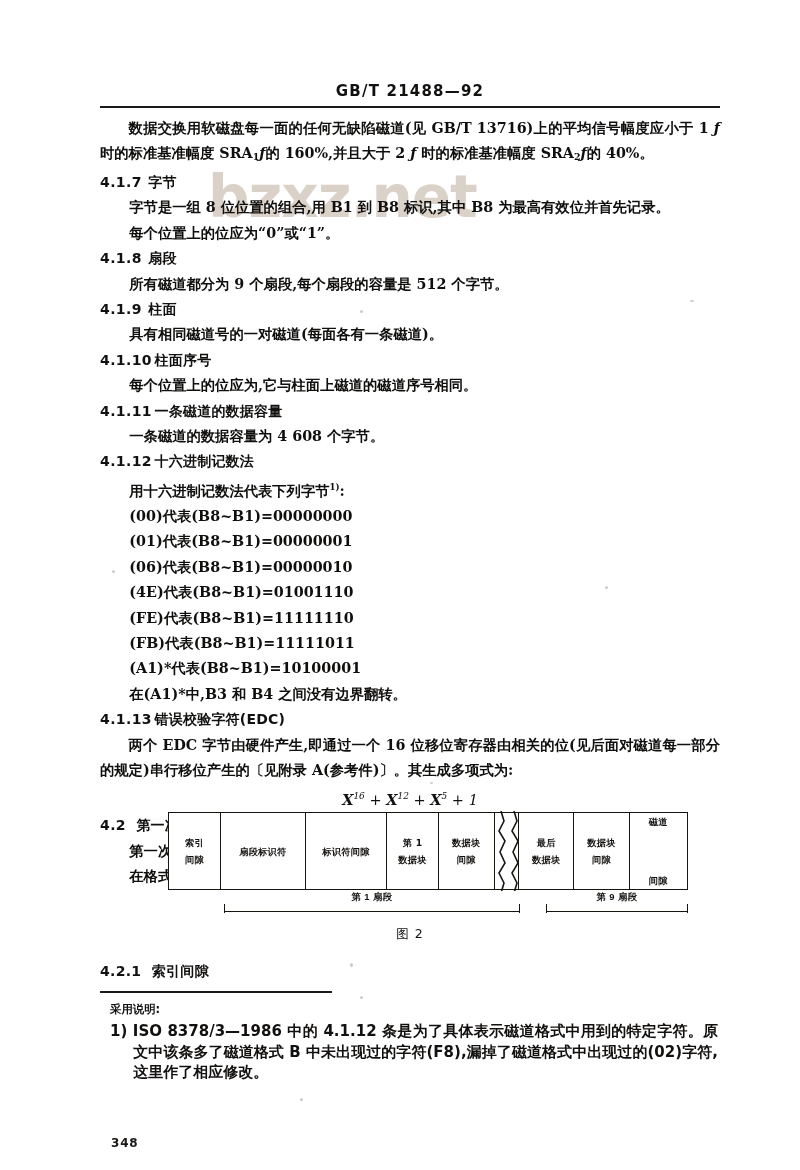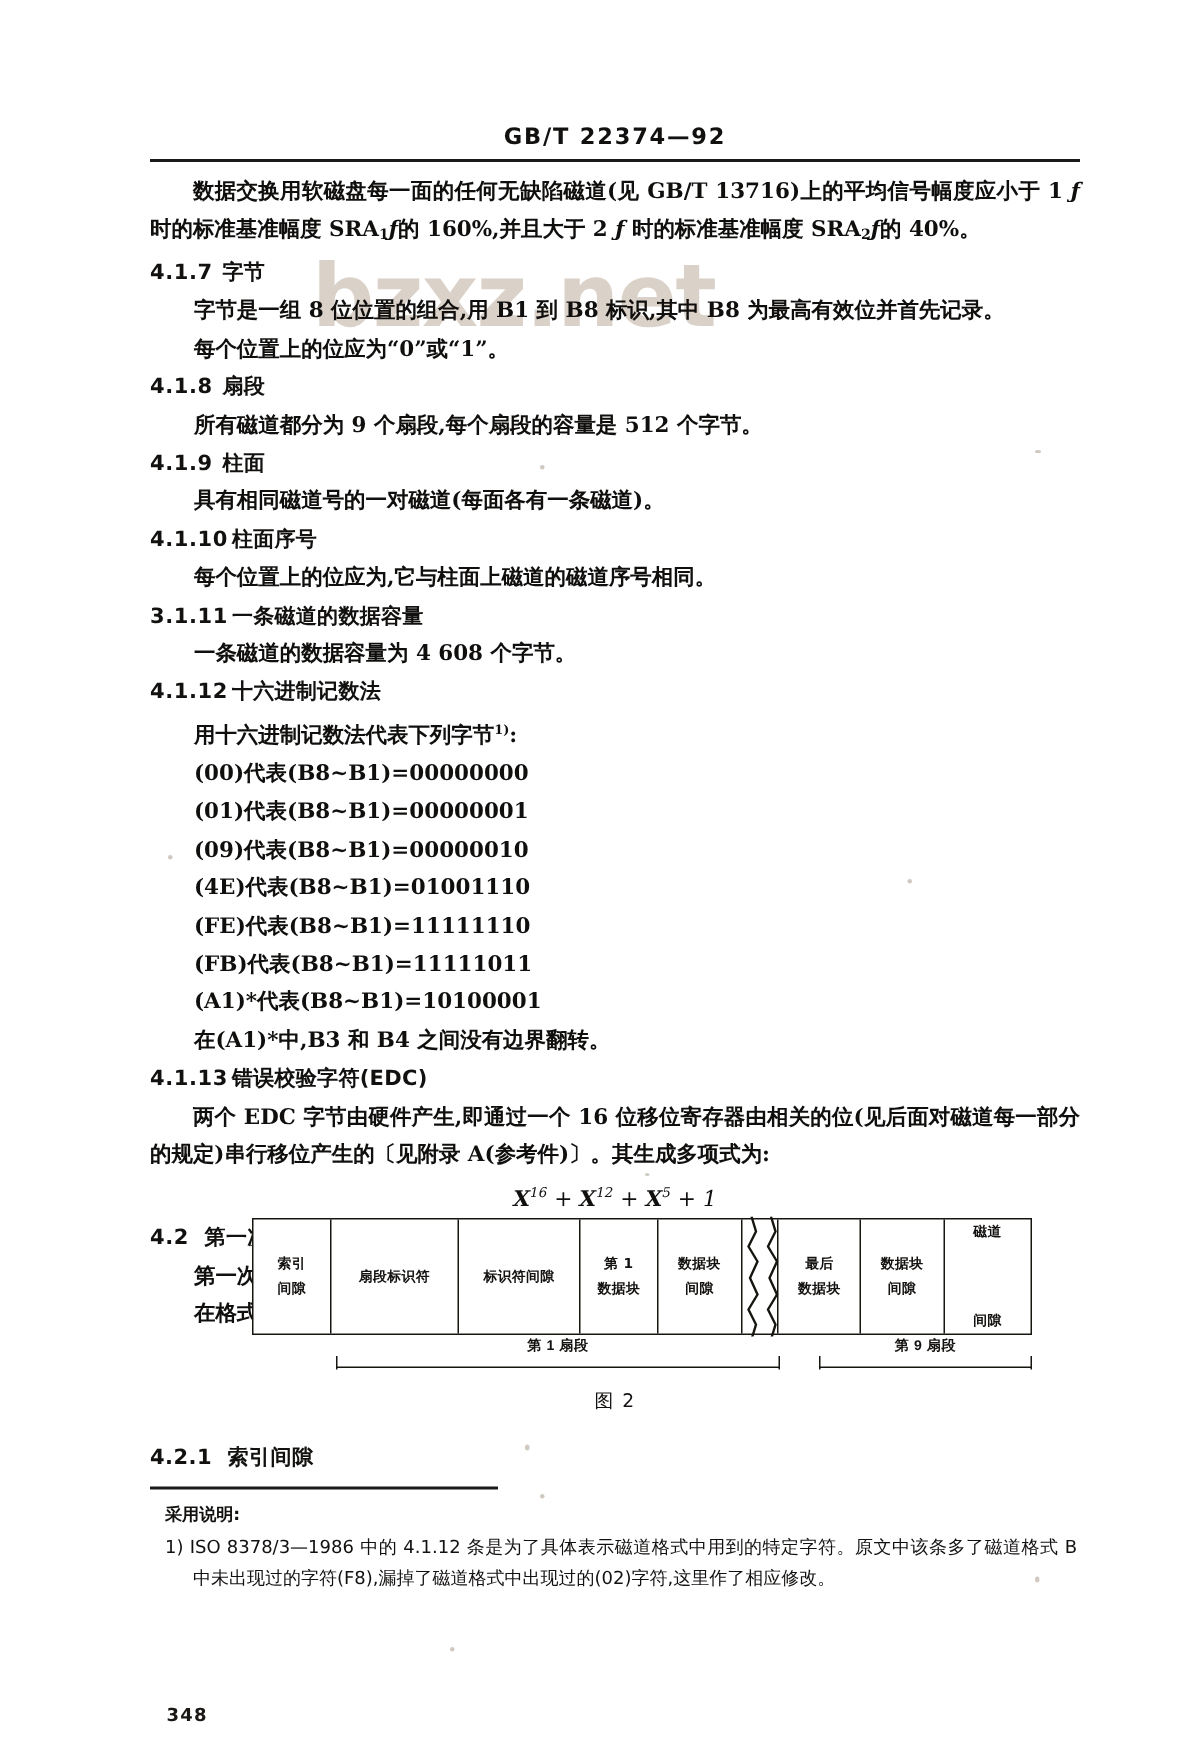--- a/index.html
+++ b/index.html
@@ -255,22 +255,22 @@
   .fn-title {
     font-family: "DejaVu Sans", "Liberation Sans", sans-serif;
     font-size: 11.4px;
     font-weight: bold;
     line-height: 21px;
     margin: 0 0 1px 10px;
     color: #131110;
   }
   .fn-item {
     font-family: "DejaVu Sans", "Liberation Sans", sans-serif;
-    font-size: 12px;
-    font-weight: normal;
+    font-size: 15px;
+    font-weight: bold;
     line-height: 20.5px;
     margin: 0 0 0 10px;
     padding-left: 1.55em;
     text-indent: -1.55em;
     color: #131110;
     text-align: justify;
     text-justify: inter-ideograph;
     width: 608px;
     box-sizing: border-box;
   }
@@ -324,48 +324,48 @@
   <div class="speck" style="top:384px;left:368px;width:3px;height:3px;"></div>
   <div class="speck" style="top:300px;left:690px;width:4px;height:2px;"></div>
   <div class="speck" style="top:570px;left:112px;width:3px;height:3px;"></div>
   <div class="speck" style="top:586px;left:605px;width:3px;height:3px;"></div>
   <div class="speck" style="top:782px;left:430px;width:3px;height:2px;"></div>
   <div class="speck" style="top:963px;left:350px;width:3px;height:4px;"></div>
   <div class="speck" style="top:996px;left:360px;width:3px;height:3px;"></div>
   <div class="speck" style="top:1051px;left:690px;width:3px;height:4px;"></div>
   <div class="speck" style="top:1098px;left:300px;width:3px;height:3px;"></div>
 
-  <div class="page-header">GB/T 22374—92</div>
+  <div class="page-header">GB/T 21488—92</div>
   <div class="header-rule"></div>
 
   <div class="content">
 
     <p class="para indent">数据交换用软磁盘每一面的任何无缺陷磁道(见 GB/T 13716)上的平均信号幅度应小于 1 <span class="ital">ƒ</span> 时的标准基准幅度 SRA<sub class="sb">1</sub><span class="ital">ƒ</span>的 160%,并且大于 2 <span class="ital">ƒ</span> 时的标准基准幅度 SRA<sub class="sb">2</sub><span class="ital">ƒ</span>的 40%。</p>
 
     <p class="clause"><span class="num">4.1.7</span><span>字节</span></p>
     <p class="hang">字节是一组 8 位位置的组合,用 B1 到 B8 标识,其中 B8 为最高有效位并首先记录。</p>
     <p class="hang">每个位置上的位应为“0”或“1”。</p>
 
     <p class="clause"><span class="num">4.1.8</span><span>扇段</span></p>
     <p class="hang">所有磁道都分为 9 个扇段,每个扇段的容量是 512 个字节。</p>
 
     <p class="clause"><span class="num">4.1.9</span><span>柱面</span></p>
     <p class="hang">具有相同磁道号的一对磁道(每面各有一条磁道)。</p>
 
     <p class="clause"><span class="num wide">4.1.10</span><span>柱面序号</span></p>
     <p class="hang">每个位置上的位应为,它与柱面上磁道的磁道序号相同。</p>
 
-    <p class="clause"><span class="num wide">3.1.11</span><span>一条磁道的数据容量</span></p>
+    <p class="clause"><span class="num wide">4.1.11</span><span>一条磁道的数据容量</span></p>
     <p class="hang">一条磁道的数据容量为 4 608 个字节。</p>
 
     <p class="clause"><span class="num wide">4.1.12</span><span>十六进制记数法</span></p>
     <p class="hang"><span>用十六进制记数法代表下列字节</span><sup class="fn">1)</sup><span>:</span></p>
     <p class="hang">(00)代表(B8~B1)=00000000</p>
     <p class="hang">(01)代表(B8~B1)=00000001</p>
-    <p class="hang">(09)代表(B8~B1)=00000010</p>
+    <p class="hang">(06)代表(B8~B1)=00000010</p>
     <p class="hang">(4E)代表(B8~B1)=01001110</p>
     <p class="hang">(FE)代表(B8~B1)=11111110</p>
     <p class="hang">(FB)代表(B8~B1)=11111011</p>
     <p class="hang">(A1)*代表(B8~B1)=10100001</p>
     <p class="hang">在(A1)*中,B3 和 B4 之间没有边界翻转。</p>
 
     <p class="clause"><span class="num wide">4.1.13</span><span>错误校验字符(EDC)</span></p>
     <p class="para indent">两个 EDC 字节由硬件产生,即通过一个 16 位移位寄存器由相关的位(见后面对磁道每一部分的规定)串行移位产生的〔见附录 A(参考件)〕。其生成多项式为:</p>
     <p class="formula"><span><span class="ital">X</span><sup>16</sup></span> + <span><span class="ital">X</span><sup>12</sup></span> + <span><span class="ital">X</span><sup>5</sup></span> + <span>1</span></p>
 

